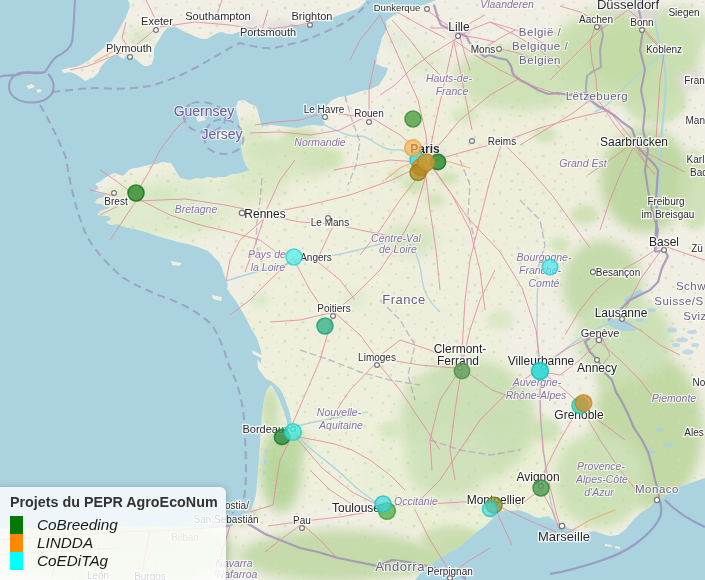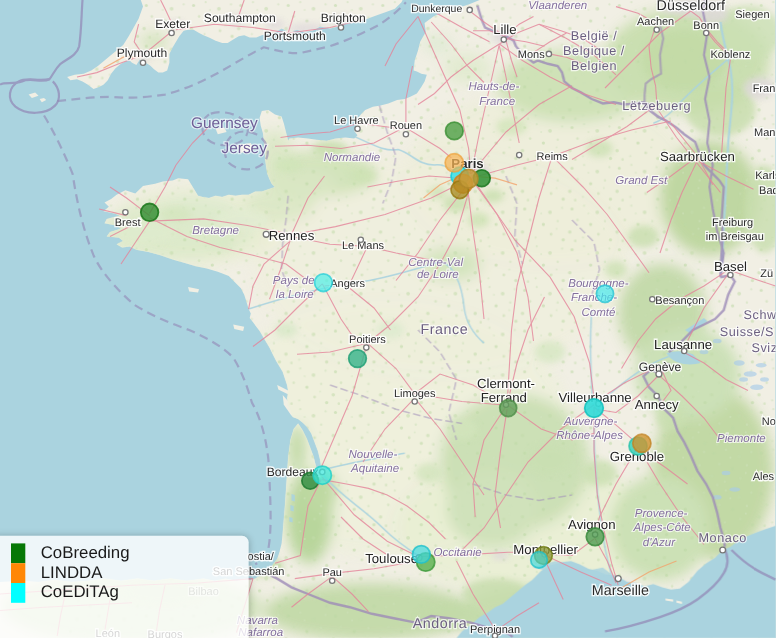--- a/index.html
+++ b/index.html
@@ -9,21 +9,21 @@
   .city{font-size:10px;fill:#2b2b2b;paint-order:stroke;stroke:#ffffff;stroke-width:2.4px;stroke-opacity:.85;text-anchor:middle;}
   .big{font-size:12px;fill:#222;}
   .mid{font-size:10px;}
   .country{font-size:11.5px;fill:#6b5f80;letter-spacing:.5px;paint-order:stroke;stroke:#fff;stroke-width:2.2px;stroke-opacity:.7;text-anchor:middle;}
   .region{font-style:italic;font-size:10.5px;fill:#84709e;paint-order:stroke;stroke:#fff;stroke-width:2px;stroke-opacity:.7;text-anchor:middle;}
   .island{font-size:14px;fill:#6d5d96;paint-order:stroke;stroke:#fff;stroke-width:2.2px;stroke-opacity:.6;text-anchor:middle;}
   .legend{position:absolute;left:-8px;top:487px;width:234px;height:100px;
           background:rgba(255,255,255,0.8);border-radius:6px;box-shadow:0 1px 7px rgba(0,0,0,0.25);
           padding:7px 8px 6px 18px;box-sizing:border-box;z-index:10;}
   .legend h4{margin:0 0 6px 0;font-size:14.3px;color:#333;font-weight:bold;white-space:nowrap;}
-  .lrow{font-size:15.3px;color:#1a1a1a;line-height:18px;height:18px;white-space:nowrap;}
+  .lrow{font-size:15.3px;color:#1a1a1a;line-height:18px;height:18px;white-space:nowrap;font-style:italic;}
   .sw{display:inline-block;width:13px;height:18px;margin-right:14px;vertical-align:top;}
 </style>
 </head>
 <body>
 <div id="map">
 <svg width="705" height="580" viewBox="0 0 705 580">
   <defs>
     <filter id="b6" x="-40%" y="-40%" width="180%" height="180%">
           <feGaussianBlur stdDeviation="6"></feGaussianBlur>
         </filter>
@@ -511,17 +511,18 @@
     <circle cx="293" cy="432" r="8.3" fill="#40e8dc" fill-opacity="0.75" stroke="#20d0c8" stroke-opacity="0.8"></circle>
     <circle cx="387" cy="511" r="8.3" fill="#57b04d" fill-opacity="0.8" stroke="#3f9a3c" stroke-opacity="0.8"></circle>
     <circle cx="383" cy="504" r="8" fill="#3fd8e0" fill-opacity="0.7" stroke="#1fc0cc" stroke-opacity="0.8"></circle>
     <circle cx="494" cy="505" r="8" fill="#8f9b3a" fill-opacity="0.8" stroke="#7a861f" stroke-opacity="0.85"></circle>
     <circle cx="490" cy="509" r="7.5" fill="#3fd8dc" fill-opacity="0.65" stroke="#1fc0c8" stroke-opacity="0.75"></circle>
     <circle cx="541" cy="488" r="8" fill="#4f9b50" fill-opacity="0.8" stroke="#3a8a3c" stroke-opacity="0.85"></circle>
   </g>
 </svg>
 
 <div class="legend">
+  <h4>Projets du PEPR AgroEcoNum</h4>
   <div class="lrow"><span class="sw" style="background:#067806"></span>CoBreeding</div>
   <div class="lrow"><span class="sw" style="background:#ff8706"></span>LINDDA</div>
   <div class="lrow"><span class="sw" style="background:#00ffff"></span>CoEDiTAg</div>
 </div>
 </div>
 
 </body></html>

